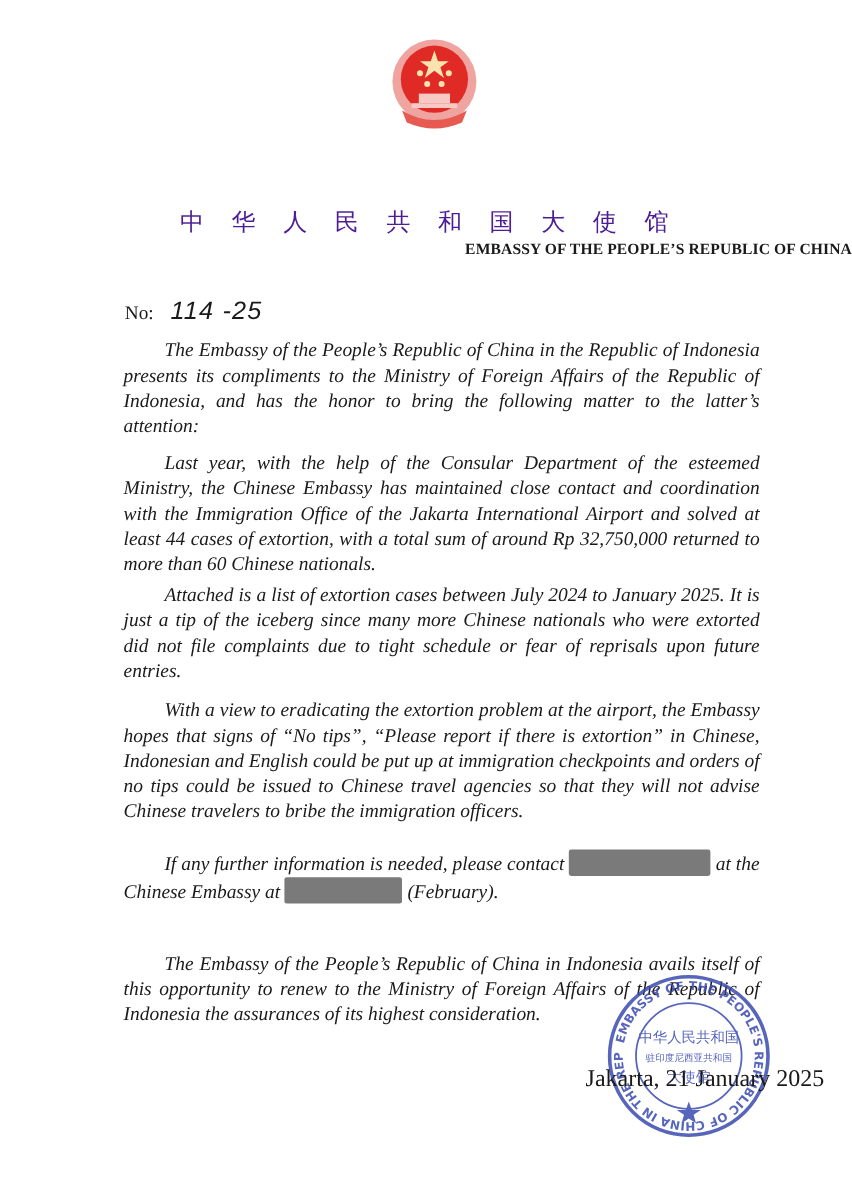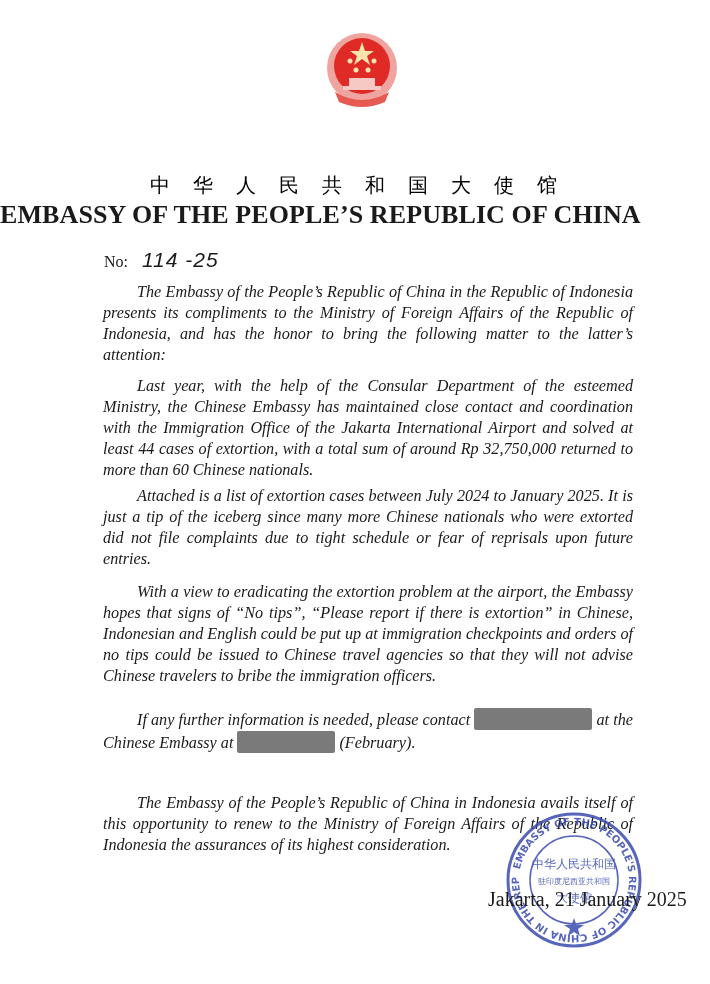--- a/index.html
+++ b/index.html
@@ -3,26 +3,26 @@
   <meta charset="utf-8">
   <style>
     html, body { margin: 0; padding: 0; }
     body {
       width: 710px; height: 984px; background: #ffffff; position: relative; overflow: hidden;
       font-family: "Liberation Serif", "DejaVu Serif", serif; color: #1a1a1a;
     }
     .emblem { position: absolute; left: 325px; top: 30px; width: 74px; height: 80px; }
     .cn-title {
       position: absolute; left: 0; right: 0; top: 172px; text-align: center;
-      color: #000000; font-size: 20px; letter-spacing: 23px; padding-left: 20px;
+      color: #4c1d95; font-size: 20px; letter-spacing: 23px; padding-left: 20px;
       font-family: "DejaVu Serif", serif;
     }
     .en-title {
-      position: absolute; left: 0; right: 0; top: 200px; text-align: left;
-      font-size: 26px; font-weight: bold; letter-spacing: 0.1px;
+      position: absolute; left: 0; right: 0; top: 200px; text-align: right;
+      font-size: 13px; font-weight: bold; letter-spacing: 0.1px;
     }
     .no-line { position: absolute; left: 104px; top: 248px; font-size: 16px; }
     .no-line .hand { font-family: Liberation Sans, sans-serif; font-size: 21px; font-style: italic; margin-left: 10px; letter-spacing: 1px; }
     .para {
       position: absolute; left: 103px; width: 530px; font-size: 16.2px; line-height: 21px;
       text-align: justify; text-indent: 34px; margin: 0; font-style: italic;
     }
     .redact { display: inline-block; background: #7a7a7a; height: 22px; vertical-align: -5px; border-radius: 2px; }
     .sign { position: absolute; left: 452px; top: 888px; font-size: 20px; z-index: 2; margin-left: 36px; }
     .seal { position: absolute; left: 504px; top: 810px; width: 140px; height: 140px; opacity: 0.85; }

